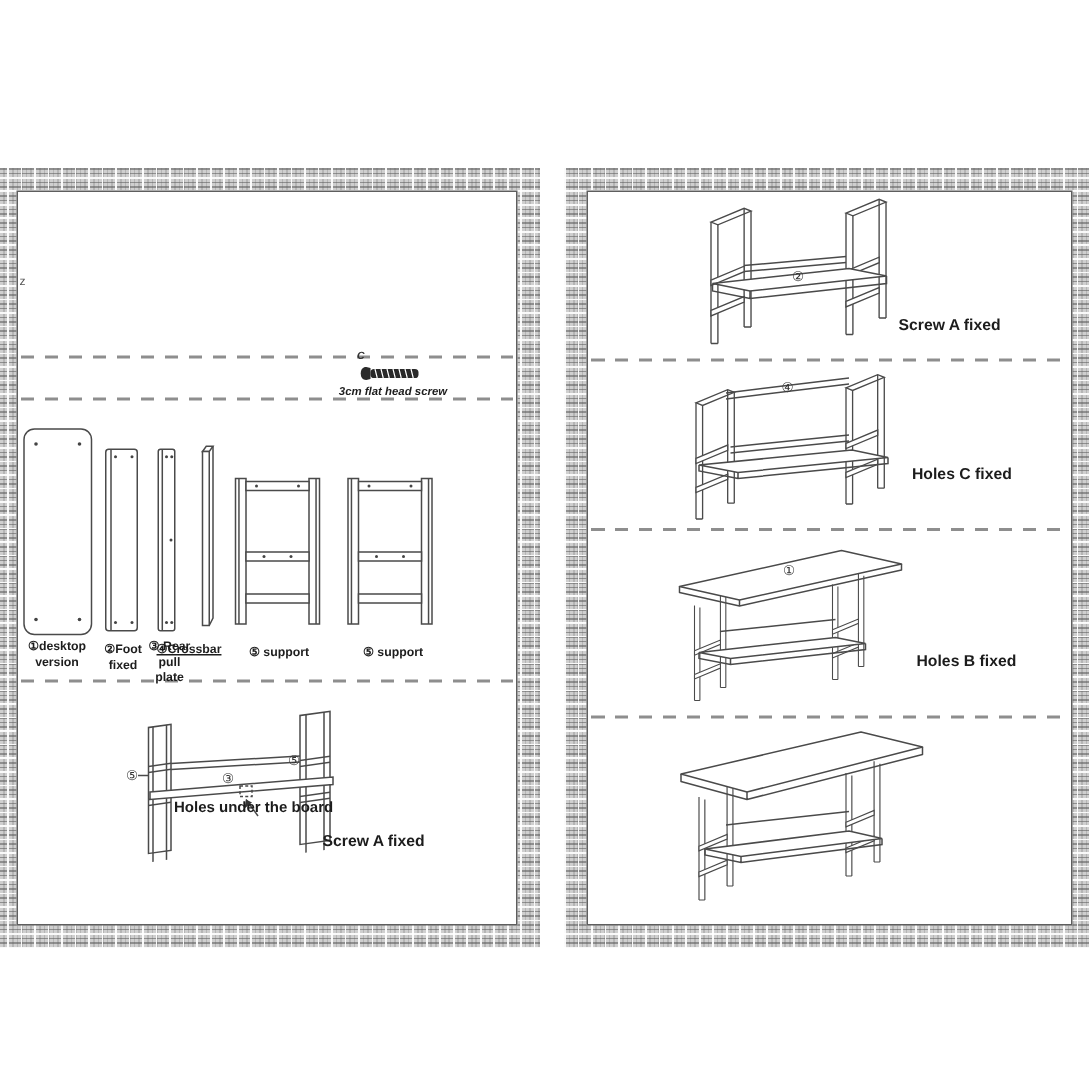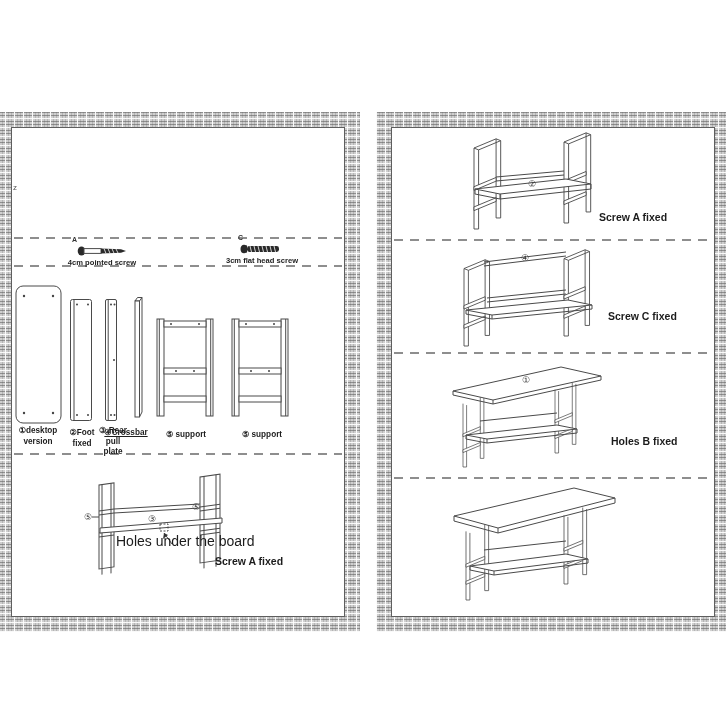--- a/index.html
+++ b/index.html
@@ -35,51 +35,41 @@
               text-align:center;white-space:pre-line;color:#1d1d1d;}
 
   svg.line-art{stroke:#4a4a4a;fill:none;stroke-width:1;}
   svg.line-art .fillw{fill:#fff;}
   svg.line-art .dot{fill:#444;stroke:none;}
   svg.line-art .dark{fill:#2a2a2a;stroke:none;}
   svg.line-art .thread{stroke:#fff;stroke-width:.8;}
 
   .callout{position:absolute;font-size:9px;color:#333;}
   .note-text{position:absolute;font-size:10.5px;font-weight:bold;color:#1c1c1c;white-space:nowrap;}
-  .holes-note{position:absolute;font-size:14px;font-weight:normal;color:#1c1c1c;white-space:nowrap;}
+  .holes-note{position:absolute;font-size:10px;font-weight:bold;color:#1c1c1c;white-space:nowrap;}
   .stray{position:absolute;font-size:8px;color:#555;}
   .step{position:absolute;}
 </style>
 </head>
 <body>
 
 <div id="canvas">
 
   <div class="page" id="left-page">
     <div class="page-inner">
 
       <span class="stray" style="left:1px;top:55px;">z</span>
 
       <div class="dash" style="top:109px;"></div>
       <div class="dash" style="top:137px;"></div>
       <div class="dash" style="top:325px;"></div>
 
-      <div class="screw-item" style="left:42px;top:110px;width:96px;">
-        <span class="screw-letter" style="left:18px;">A</span>
-        <svg class="line-art screw-glyph" width="50" height="12" viewBox="0 0 50 12">
-          <ellipse class="dark" cx="4.5" cy="6" rx="3.8" ry="4.6"></ellipse>
-          <rect x="7" y="3.6" width="17" height="4.8" class="fillw"></rect>
-          <path class="dark" d="M24,3.4 L44,4.2 L49,6 L44,7.8 L24,8.6 Z"></path>
-          <path class="thread" d="M27,3.6 L29,8.4 M31,3.6 L33,8.3 M35,3.8 L37,8.2 M39,4 L41,8"></path>
-        </svg>
-        <div class="screw-name">4cm pointed screw</div>
-      </div>
-
-
-      <div class="screw-item" style="left:204px;top:108px;width:92px;">
+
+
+      <div class="screw-item" style="left:204px;top:108px;width:92px;font-style:italic;">
         <span class="screw-letter" style="left:22px;">C</span>
         <svg class="line-art screw-glyph" width="46" height="12" viewBox="0 0 46 12">
           <path class="dark" d="M1.5,6 C1.5,3.2 3,1.6 5.2,1.7 L8,2.4 L8,9.6 L5.2,10.3 C3,10.4 1.5,8.8 1.5,6 Z"></path>
           <rect class="dark" x="8" y="3" width="32" height="6" rx="2.4"></rect>
           <path class="thread" d="M11,3 L12.5,9 M15,3 L16.5,9 M19,3 L20.5,9 M23,3 L24.5,9 M27,3 L28.5,9 M31,3 L32.5,9 M35,3 L36.5,9"></path>
         </svg>
         <div class="screw-name">3cm flat head screw</div>
       </div>
 
       <svg class="line-art part" style="left:3px;top:157px;" width="48" height="140" viewBox="0 0 48 140">
@@ -244,21 +234,21 @@
             <path class="fillw" d="M0,76 L24,66 L24,70 L0,80 Z"></path>
           </g>
           <line x1="30" y1="16" x2="112" y2="6"></line>
           <line x1="30" y1="20" x2="112" y2="10"></line>
           <line x1="33" y1="52" x2="112" y2="44"></line>
           <line x1="33" y1="56" x2="112" y2="48"></line>
           <polygon class="fillw" points="12,64 114,54 138,59 38,69"></polygon>
           <path d="M12,64 L12,68 L38,73 L138,63 L138,59 M38,69 L38,73"></path>
         </svg>
         <span class="callout" style="left:67px;top:7px;">④</span>
-        <div class="note-text" style="left:154px;top:64px;">Screw C fixed</div>
+        <div class="note-text" style="left:154px;top:64px;">Holes C fixed</div>
       </div>
 
       <div class="step" style="left:57px;top:235px;width:261px;height:110px;">
         <svg class="line-art" width="160" height="108" viewBox="0 0 160 108">
           <g transform="translate(14,32) scale(0.72)">
             <path d="M0,12 V100 M5,14 V100 M0,100 H5"></path>
             <path d="M24,2 V88 M29,4 V88 M24,88 H29"></path>
             <path class="fillw" d="M0,54 L24,44 L24,48 L0,58 Z"></path>
             <path class="fillw" d="M0,76 L24,66 L24,70 L0,80 Z"></path>
           </g>

